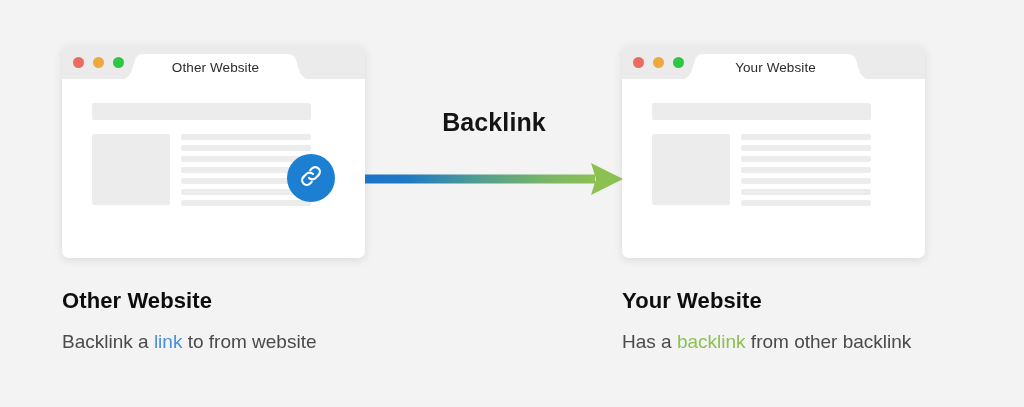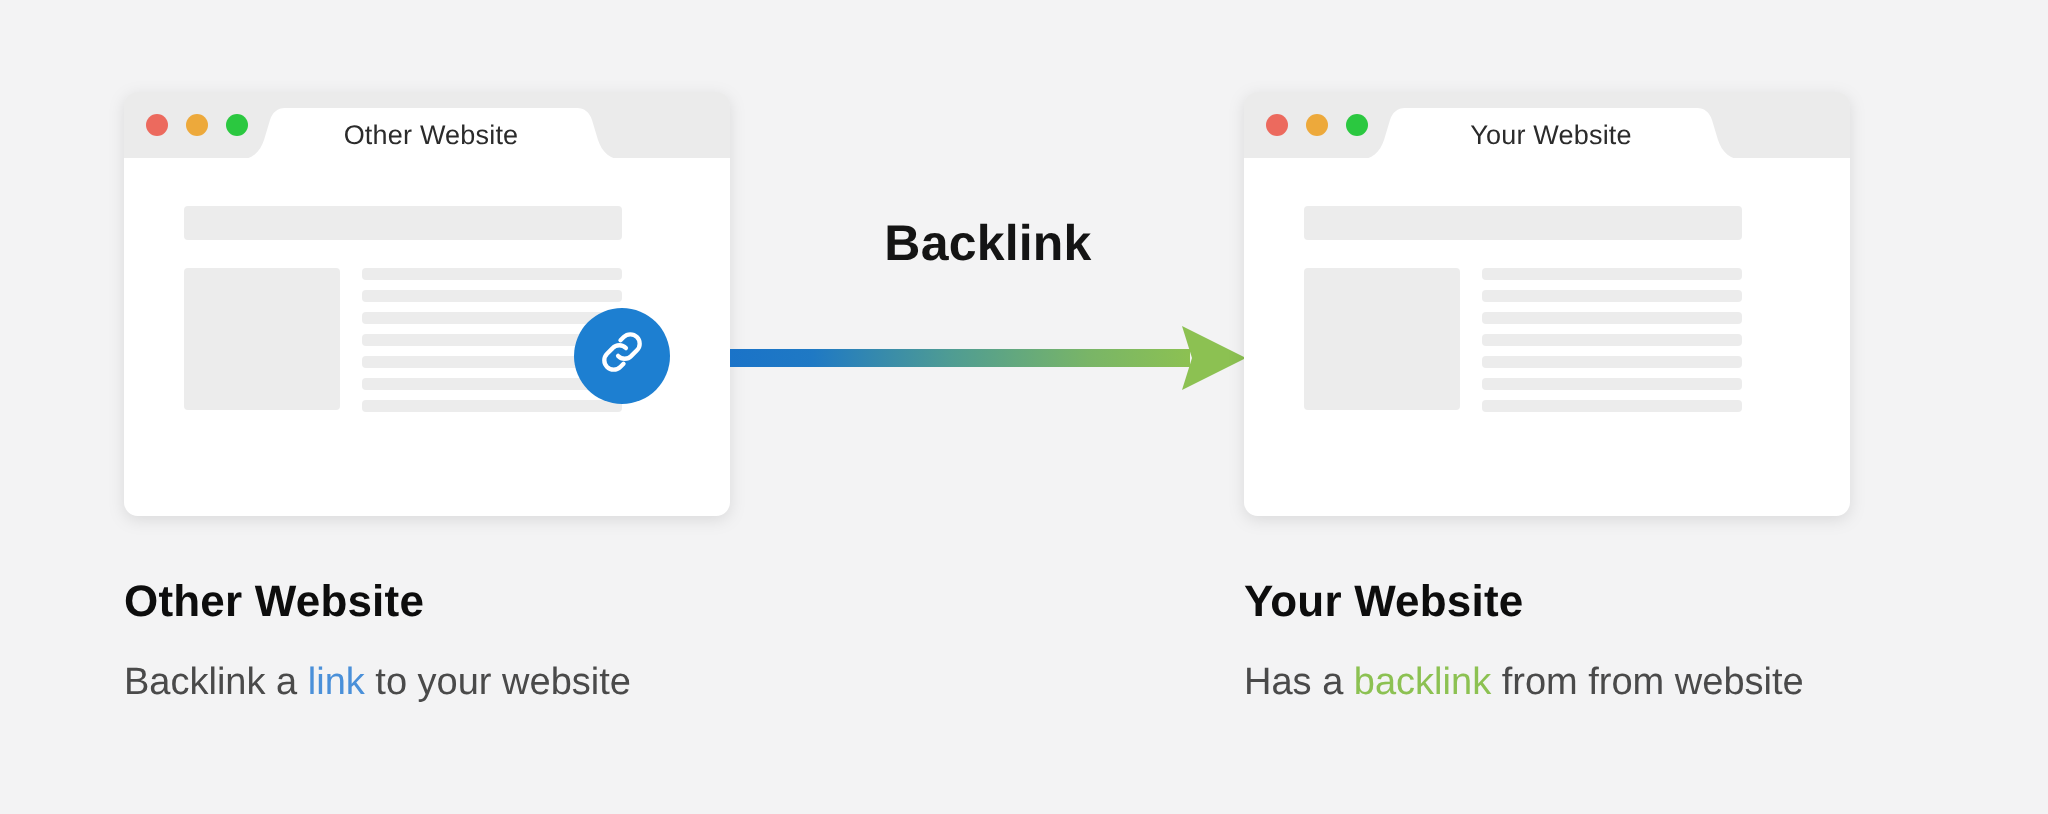--- a/index.html
+++ b/index.html
@@ -265,21 +265,21 @@
         <div class="skel-line"></div>
         <div class="skel-line"></div>
         <div class="skel-line"></div>
         <div class="skel-line"></div>
       </div>
     </div>
   </div>
 
   <div class="caption left">
     <div class="caption-title">Other Website</div>
-    <div class="caption-sub"><span>Backlink a </span><span class="hl-blue">link</span><span> to your website</span></div>
+    <div class="caption-sub"><span>Backlink a </span><span class="hl-blue">link</span><span> to from website</span></div>
   </div>
 
   <div class="caption right">
     <div class="caption-title">Your Website</div>
-    <div class="caption-sub"><span>Has a </span><span class="hl-green">backlink</span><span> from from website</span></div>
+    <div class="caption-sub"><span>Has a </span><span class="hl-green">backlink</span><span> from other backlink</span></div>
   </div>
 
 </div>
 
 </body></html>

